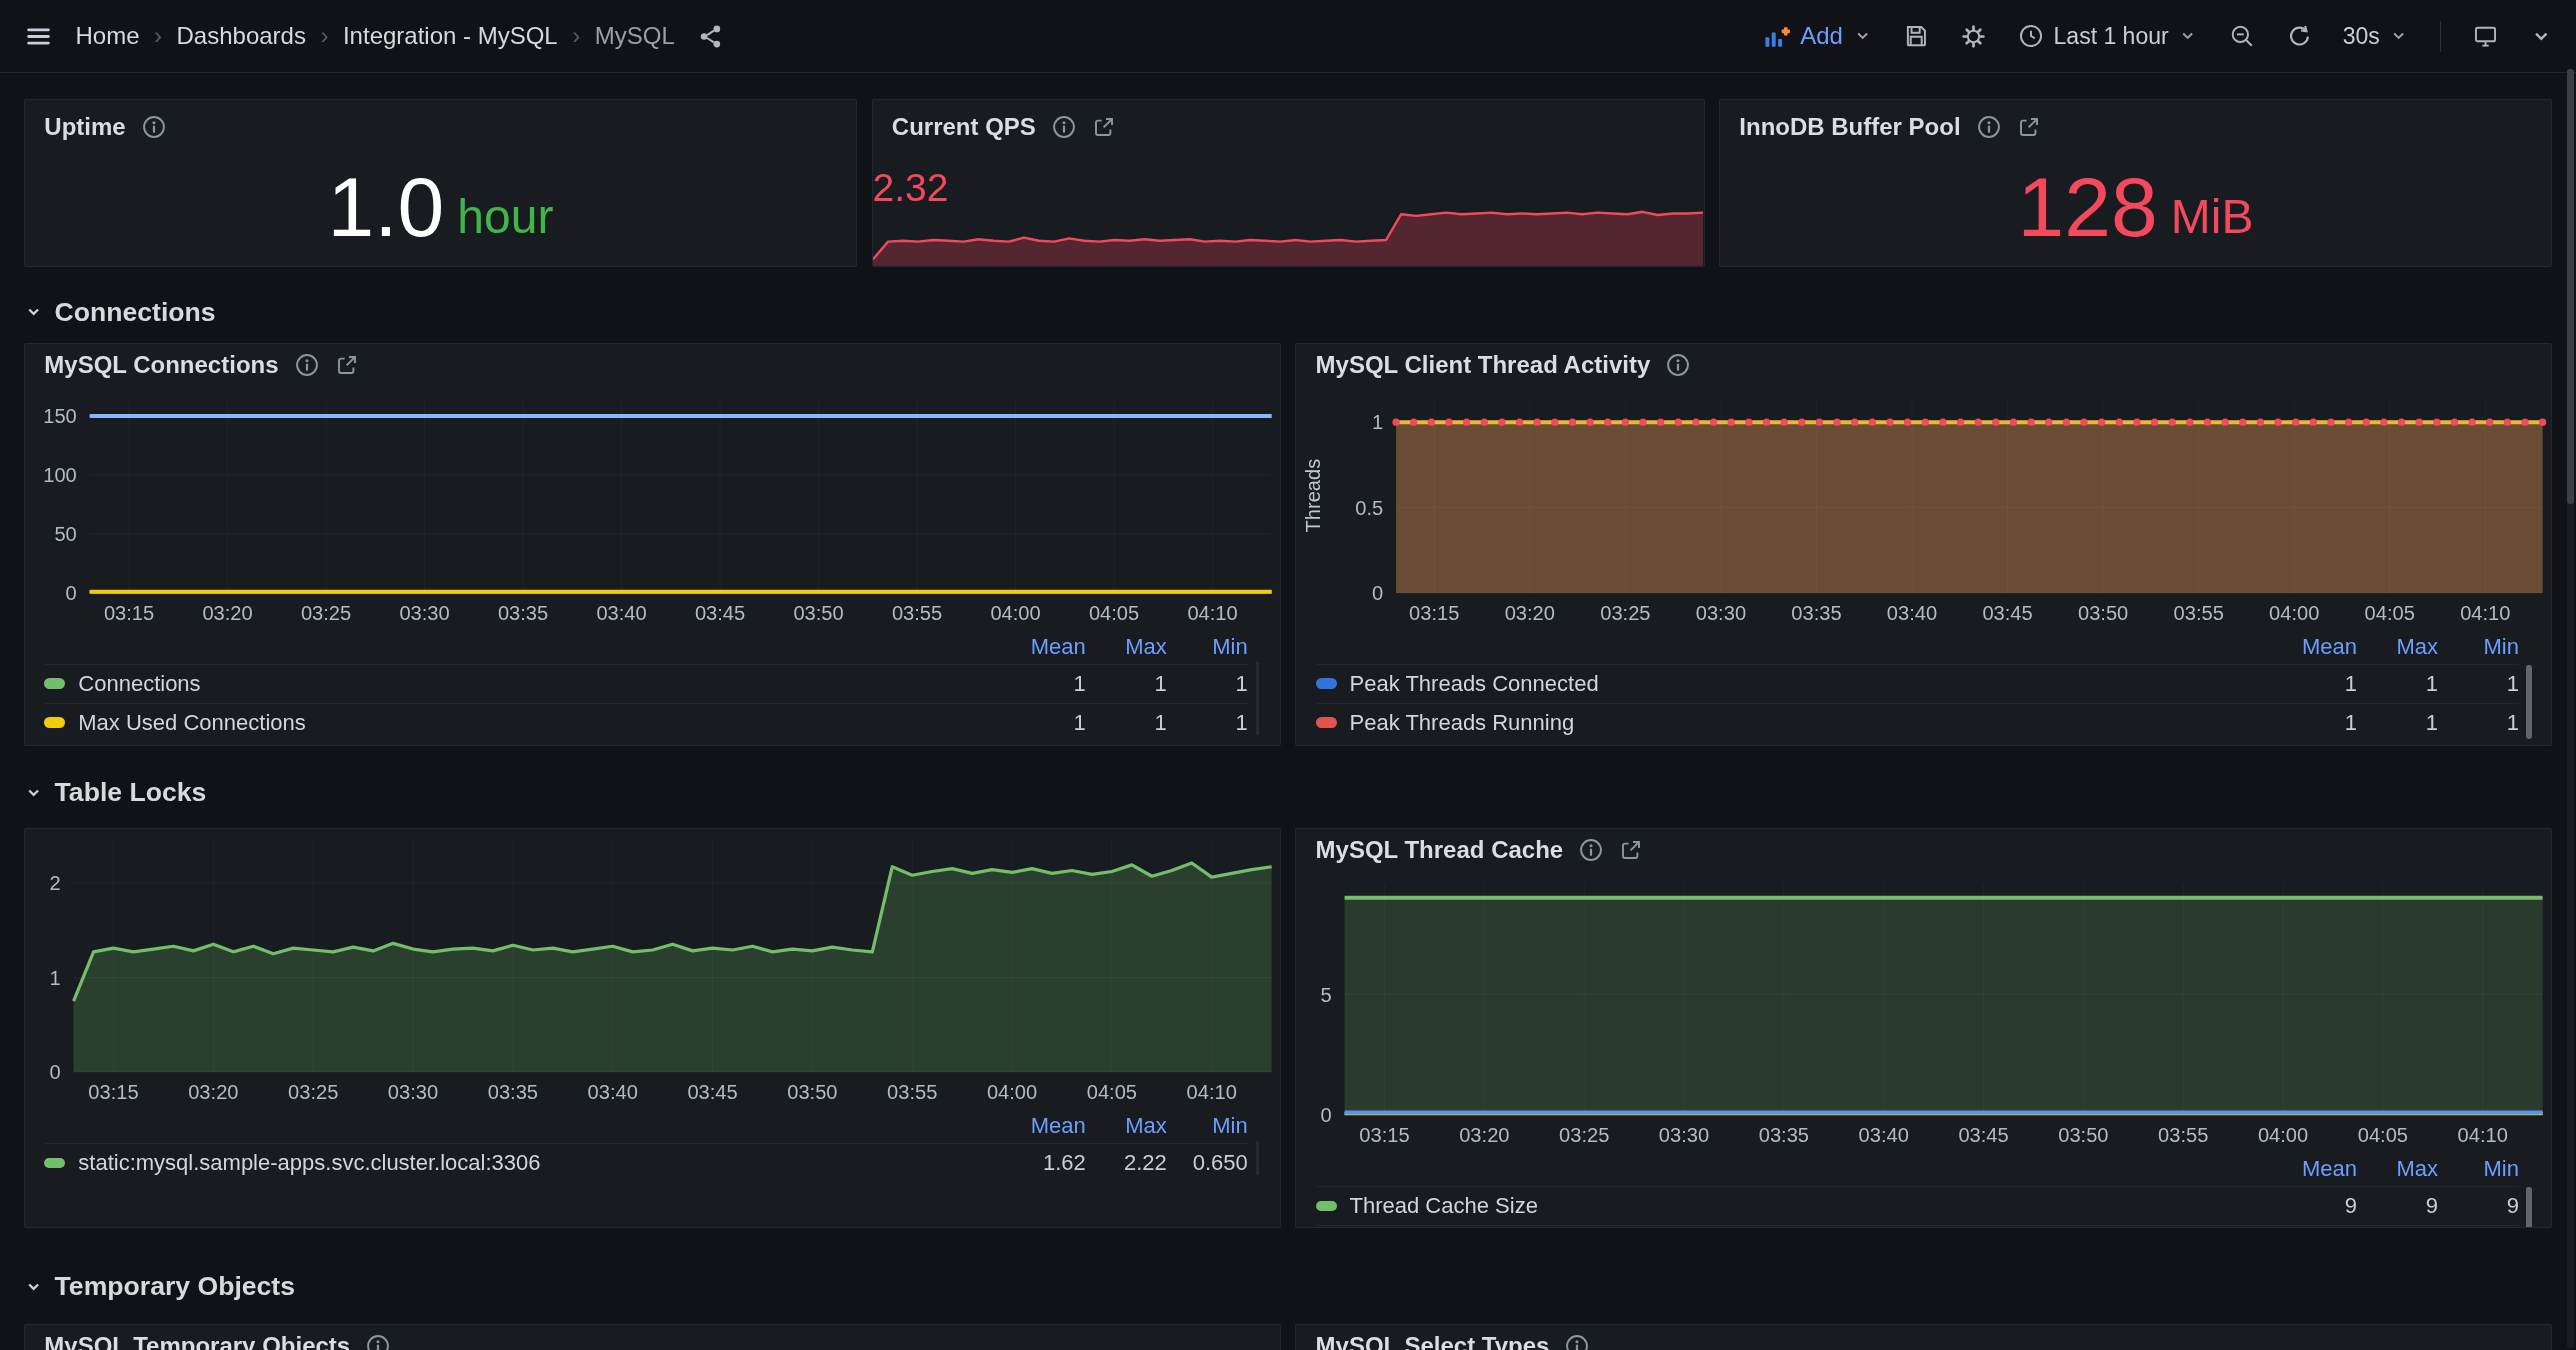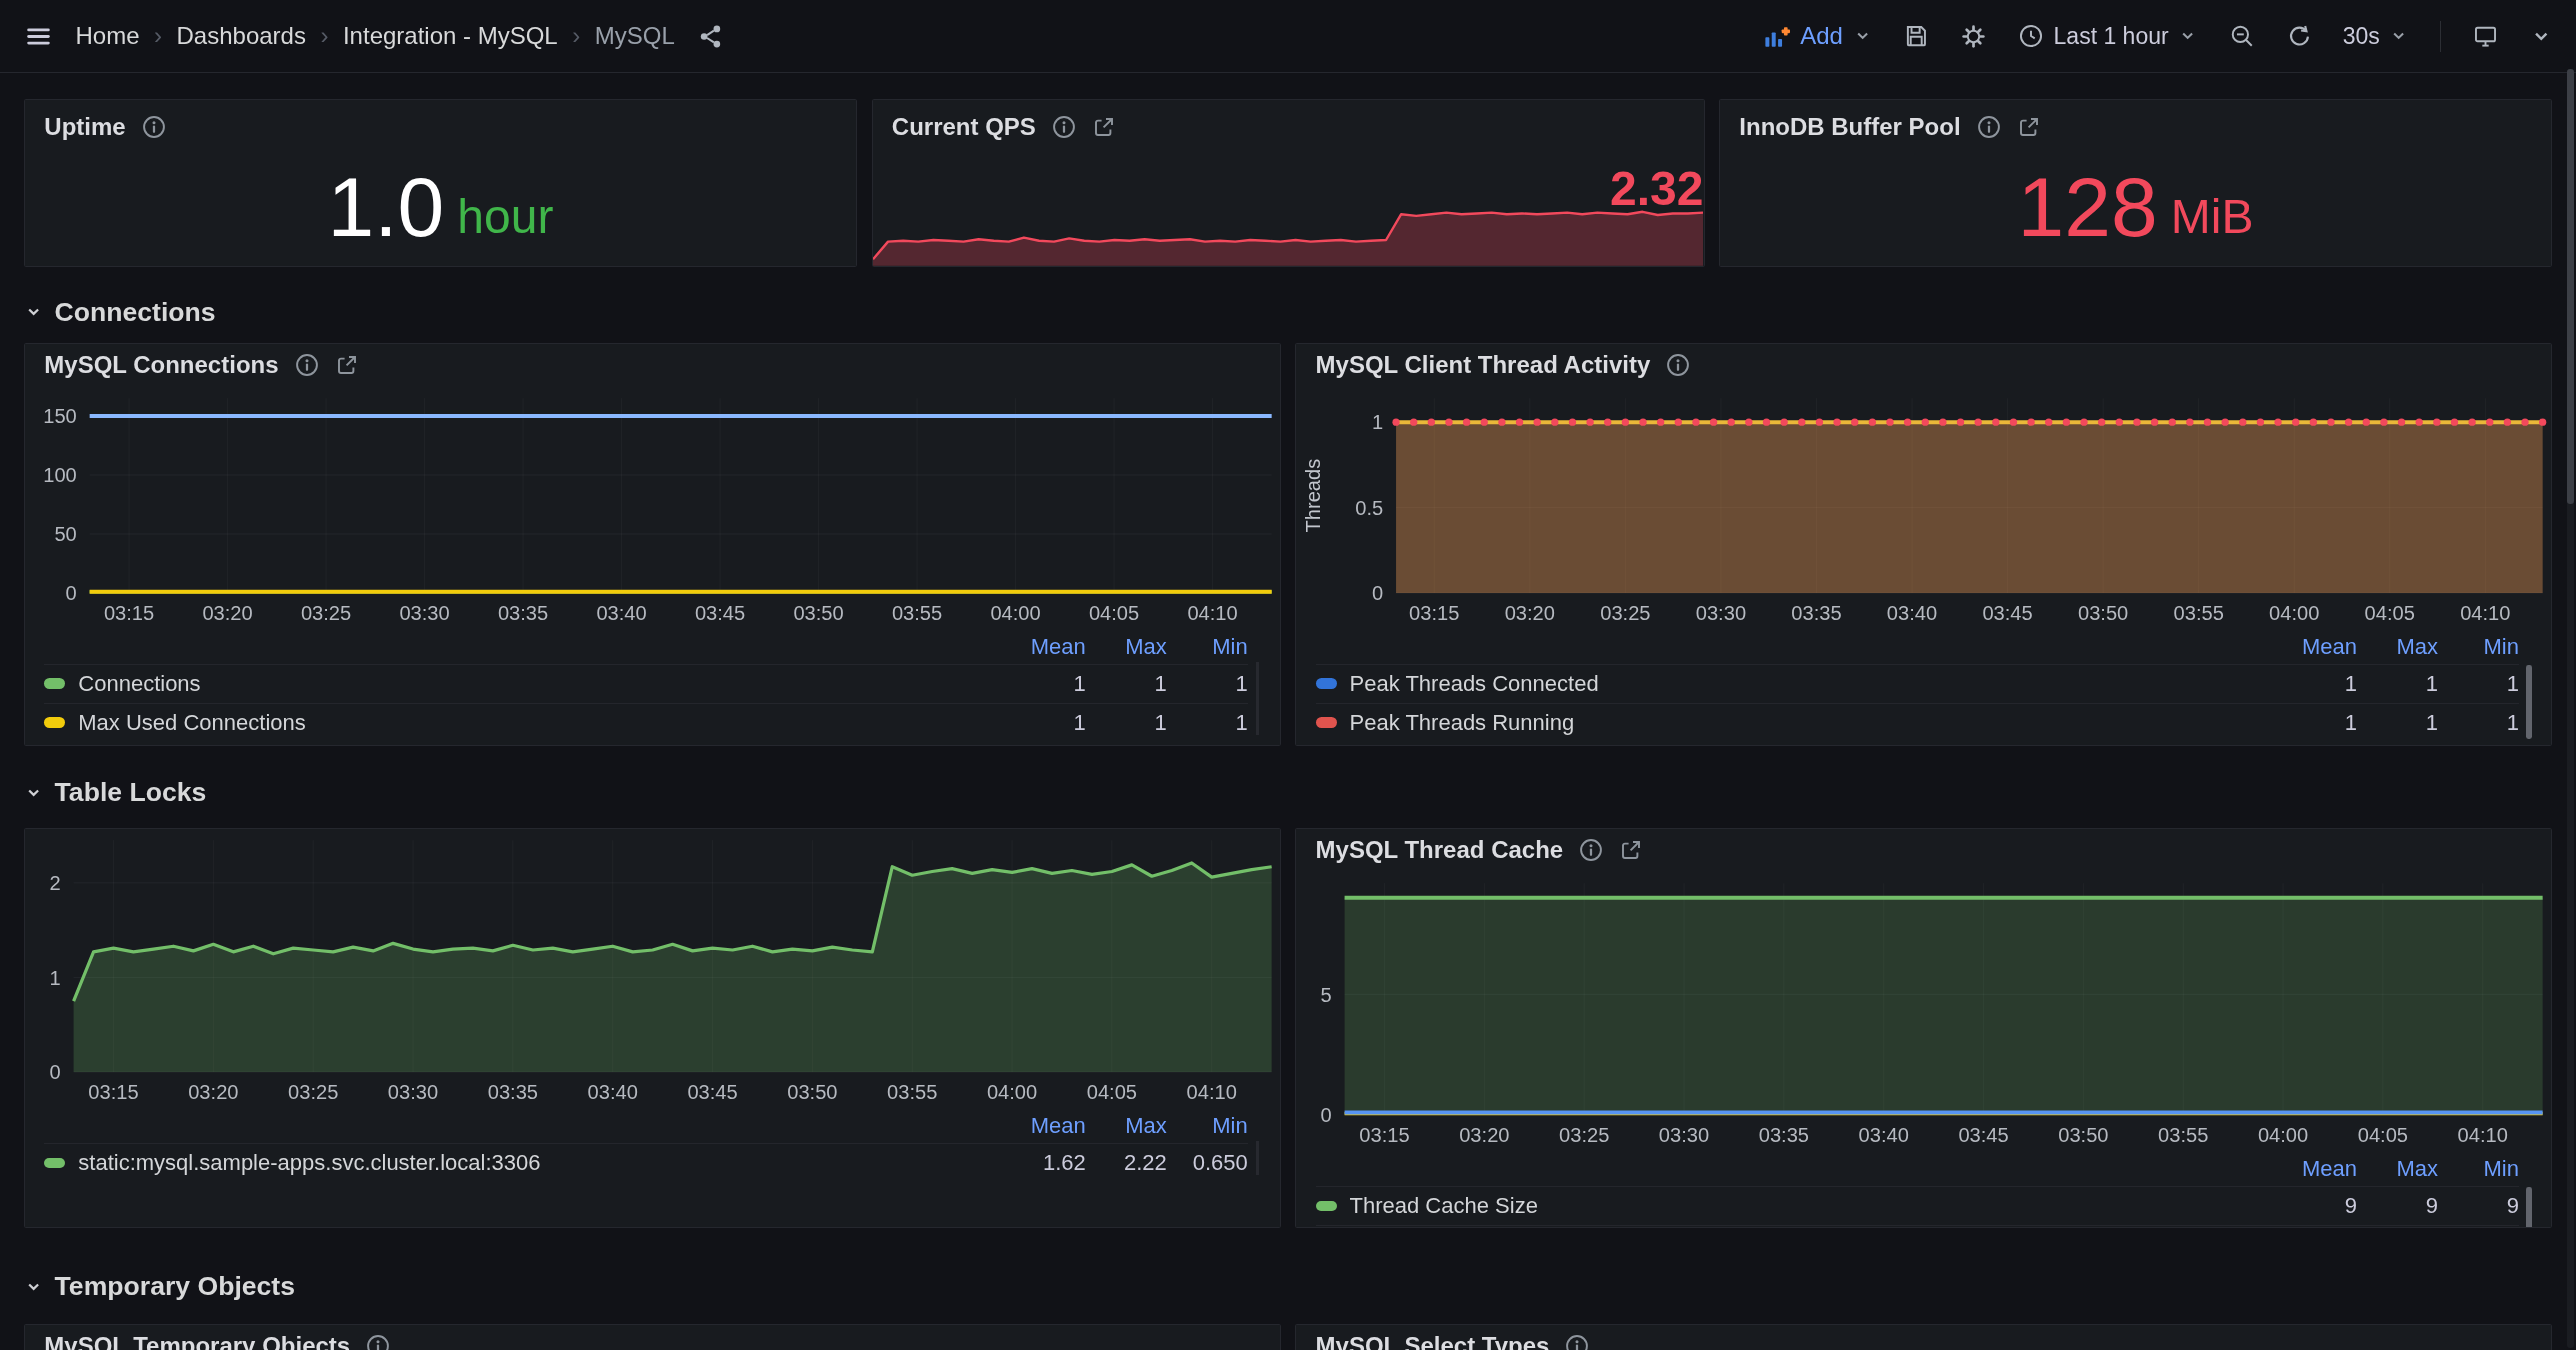--- a/index.html
+++ b/index.html
@@ -31,21 +31,21 @@
   .stat-row{display:flex;gap:14.5px;margin:26px 24px 10px}
   .stat-panel{flex:1;height:166px;background:#181b1f;border:0.8px solid #25272e;border-radius:1.6px;
     position:relative;overflow:hidden}
   .panel-head-abs{position:absolute;top:13px;left:19.3px;display:flex;align-items:center;gap:16px;z-index:3}
   .panel-title{font-size:24px;font-weight:600;color:#dcdde1;margin:0;cursor:pointer;white-space:nowrap}
   .p-icon{color:#8e959d;display:flex;cursor:pointer}
   .stat-center{position:absolute;inset:0;display:flex;align-items:center;justify-content:center;padding-top:47px}
   .stat-big{font-size:84px;font-weight:500;line-height:1}
   .stat-unit{font-size:48px;font-weight:400;margin-left:13px;line-height:1;padding-top:21px}
   .qps-value{position:absolute;left:0;right:0;top:53%;transform:translateY(-50%);
-    text-align:right;font-size:48px;font-weight:700;z-index:2}
+    text-align:left;font-size:39px;font-weight:400;z-index:2}
   .spark{position:absolute;left:0.8px;right:0.8px;bottom:0;height:81px;z-index:1}
 
   
   .section-head{display:flex;align-items:center;gap:11.3px;height:32px;
     font-size:26.6px;font-weight:600;color:#d8d9da;cursor:pointer}
   .sh1{margin:29px 24px 14.5px}
   .sh2{margin:31px 24px 19.3px}
   .sh3{margin:43px 24px 21px}
   .section-chevron{color:#cfd0d4;display:flex}
 

